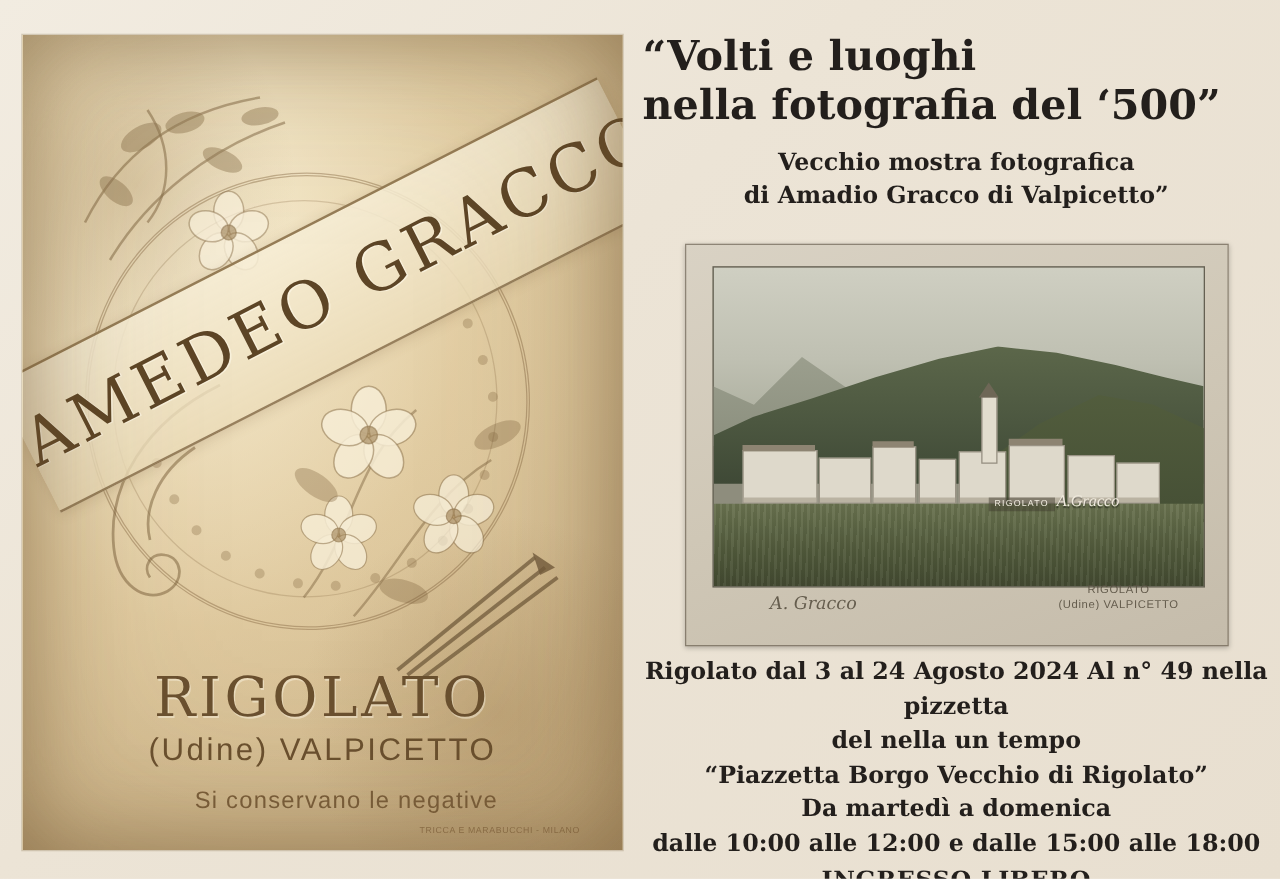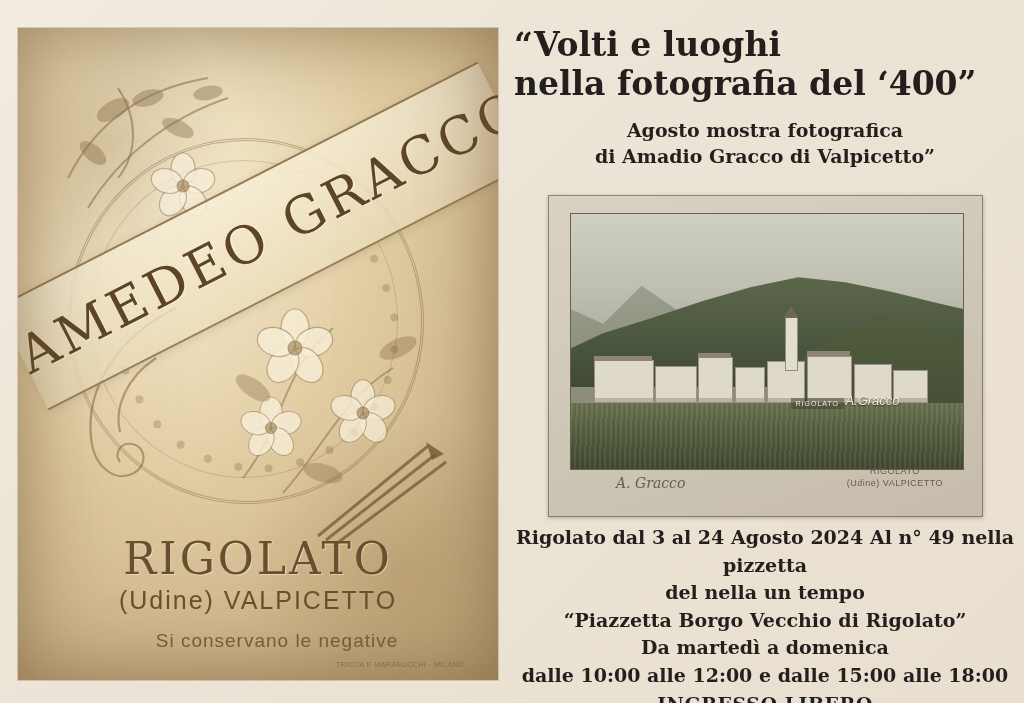--- a/index.html
+++ b/index.html
@@ -322,21 +322,21 @@
     font-size: 7px;
     letter-spacing: 1px;
     color: #f1ece0;
     background: rgba(60,55,42,.45);
     padding: 2px 5px;
   }
   .stamp-sign {
     position: absolute;
     left: 70%;
     top: 70%;
-    font-family: Liberation Sans, sans-serif;
+    font-family: Liberation Serif, serif;
     font-style: italic;
     font-size: 13px;
     color: #efeadd;
     text-shadow: 0 1px 1px rgba(0,0,0,.5);
   }
 
   
   .info {
     position: absolute;
     left: 0; right: 8px;
@@ -483,25 +483,25 @@
     <div class="negative">Si conservano le negative</div>
     <div class="printer-note">TRICCA E MARABUCCHI - MILANO</div>
 
     <div class="edge-dark"></div>
   </div>
 
   <div class="right">
 
     <div class="title">
       <div class="l1">“Volti e luoghi</div>
-      <div class="l2">nella fotografia del ‘400”</div>
+      <div class="l2">nella fotografia del ‘500”</div>
     </div>
 
     <div class="subtitle">
-      <div>Agosto mostra fotografica</div>
+      <div>Vecchio mostra fotografica</div>
       <div>di Amadio Gracco di Valpicetto”</div>
     </div>
 
     <div class="photo-frame">
       <div class="photo-mat"></div>
       <div class="photo-img">
         <div class="sky"></div>
         <div class="mtn-far"></div>
         <div class="ridge"></div>
         <div class="hill-right"></div>

